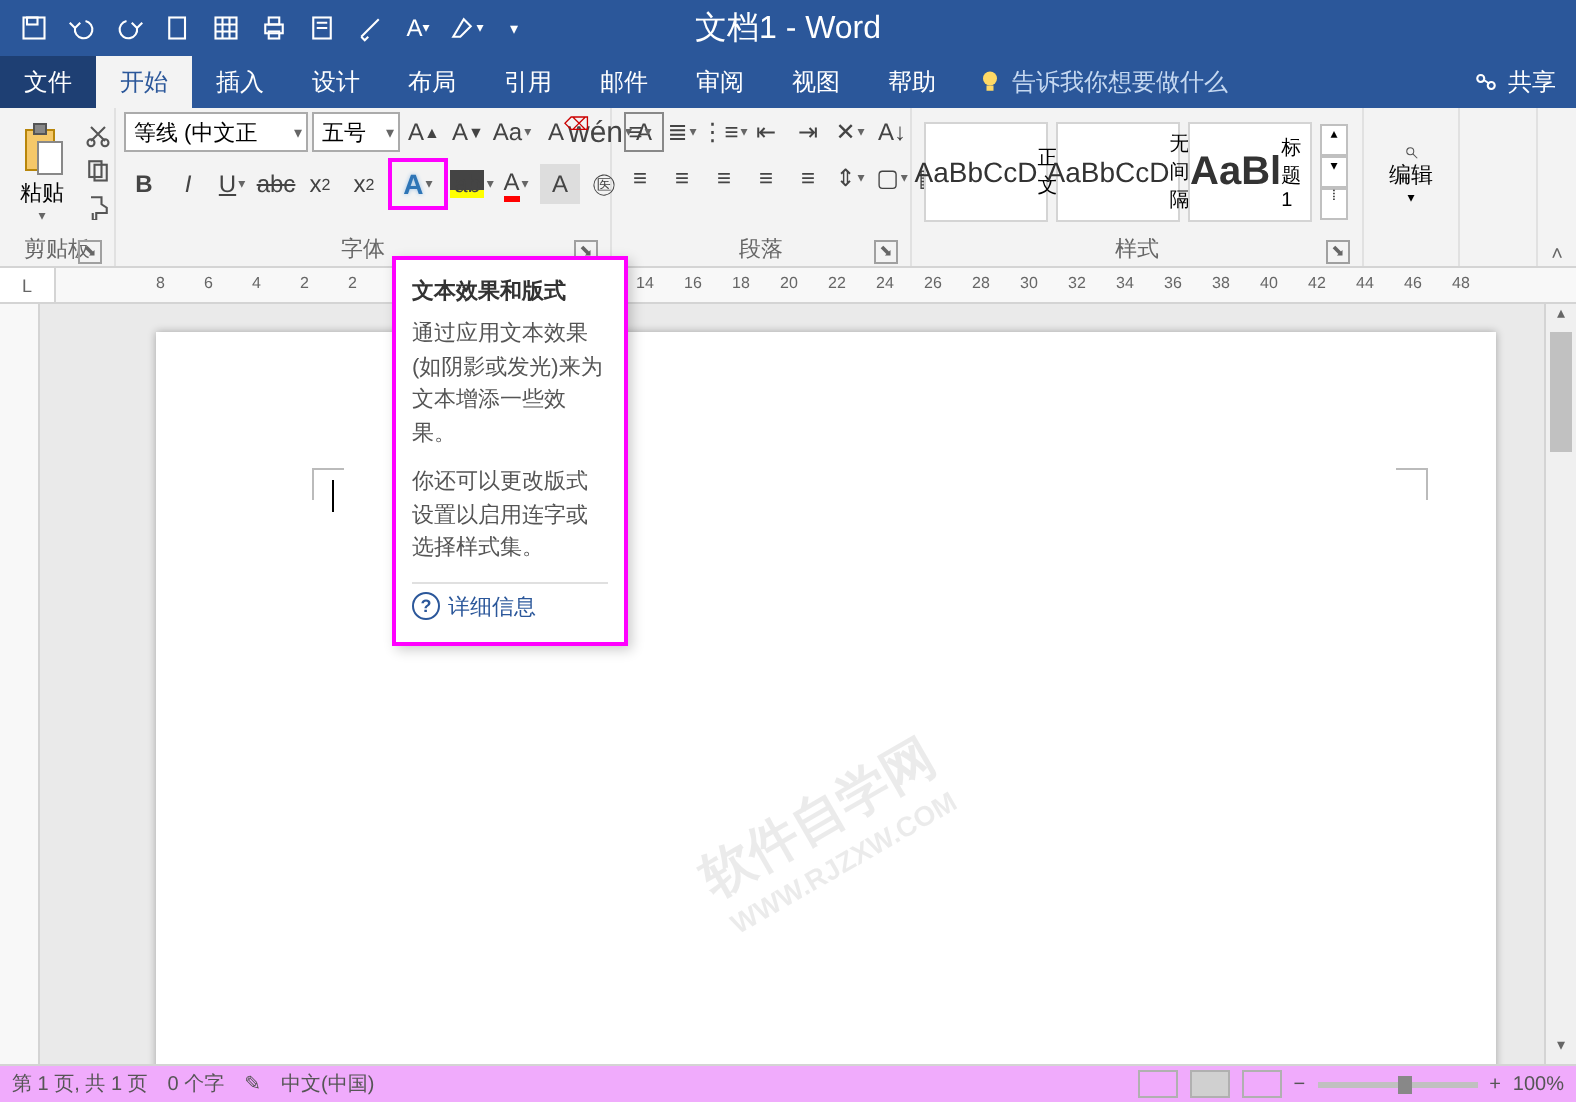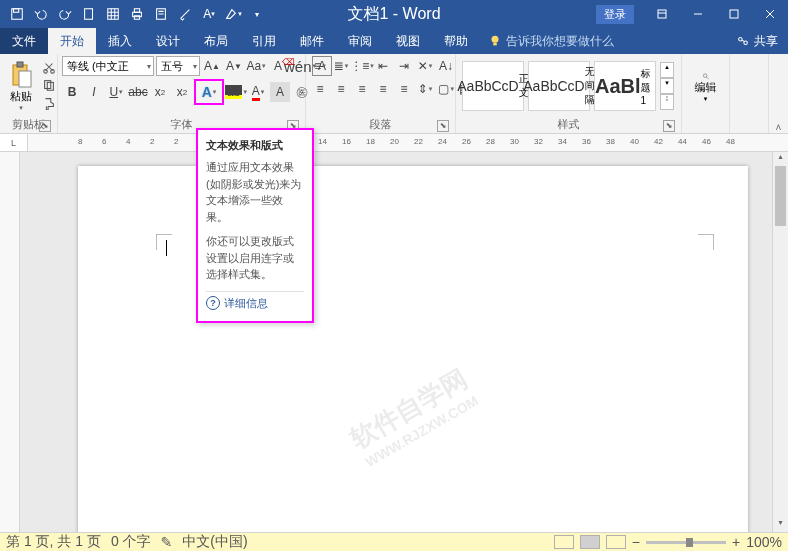--- a/index.html
+++ b/index.html
@@ -77,21 +77,21 @@
 
 .watermark { position: absolute; left: 50%; top: 50%; transform: translate(-50%,-50%) rotate(-30deg); color: rgba(0,0,0,0.08); font-size: 26px; font-weight: bold; text-align: center; pointer-events: none; }
 
 .tooltip-box { position: absolute; left: 196px; top: 128px; width: 118px; border: 2px solid magenta; background: #fff; padding: 8px 8px 10px; font-size: 11px; color: #555; box-shadow: 2px 2px 6px rgba(0,0,0,0.2); z-index: 10; }
 .tooltip-box .tt-title { font-weight: bold; color: #333; margin-bottom: 6px; }
 .tooltip-box .tt-body { line-height: 1.5; margin-bottom: 8px; }
 .tooltip-box hr { border: none; border-top: 1px solid #e0e0e0; margin: 4px 0; }
 .tooltip-box .tt-more { color: #2b579a; display: flex; align-items: center; gap: 4px; }
 .tooltip-box .tt-more .q { width: 14px; height: 14px; border-radius: 50%; border: 1.5px solid #2b579a; display: inline-flex; align-items: center; justify-content: center; font-size: 9px; font-weight: bold; }
 
-.statusbar { position: absolute; left: 0; right: 0; bottom: 0; height: 19px; background: #fef9c3; border-top: 1px solid #d4d4d4; display: flex; align-items: center; font-size: 14px; color: #555; padding: 0 6px; gap: 10px; }
+.statusbar { position: absolute; left: 0; right: 0; bottom: 0; height: 19px; background: #f0abfc; border-top: 1px solid #d4d4d4; display: flex; align-items: center; font-size: 10px; color: #555; padding: 0 6px; gap: 10px; }
 .statusbar .right { margin-left: auto; display: flex; align-items: center; gap: 6px; }
 .view-btn { width: 20px; height: 14px; border: 1px solid #b0b0b0; }
 .zoom-slider { width: 80px; height: 3px; background: #c0c0c0; position: relative; }
 .zoom-slider::after { content: ""; position: absolute; left: 50%; top: -3px; width: 7px; height: 9px; background: #888; }
 
 svg.icon { width: 14px; height: 14px; stroke: #555; fill: none; stroke-width: 1.2; }
 </style>
 </head>
 <body>
 
@@ -147,44 +147,20 @@
         <svg viewBox="0 0 16 16">
           <path d="M3 13 L9 3 L13 7 L7 13z"></path>
         </svg>
         <span style="font-size:7px">▾</span>
       </div>
     <div class="qat-btn">
         <span style="font-size:8px">▾</span>
       </div>
   </div>
   <div class="title-text">文档1 - Word</div>
-  <div class="win-controls">
-    <div class="login-btn">登录</div>
-    <div class="win-btn">
-        <svg viewBox="0 0 10 10">
-          <rect x="1" y="1" width="8" height="8"></rect>
-          <path d="M1 4h8"></path>
-        </svg>
-      </div>
-    <div class="win-btn">
-        <svg viewBox="0 0 10 10">
-          <path d="M1 5h8"></path>
-        </svg>
-      </div>
-    <div class="win-btn">
-        <svg viewBox="0 0 10 10">
-          <rect x="1" y="1" width="8" height="8"></rect>
-        </svg>
-      </div>
-    <div class="win-btn">
-        <svg viewBox="0 0 10 10">
-          <path d="M1 1l8 8M9 1l-8 8"></path>
-        </svg>
-      </div>
-  </div>
 </div>
 
 <div class="menubar">
   <div class="menu-tab file">文件</div>
   <div class="menu-tab active">开始</div>
   <div class="menu-tab">插入</div>
   <div class="menu-tab">设计</div>
   <div class="menu-tab">布局</div>
   <div class="menu-tab">引用</div>
   <div class="menu-tab">邮件</div>

